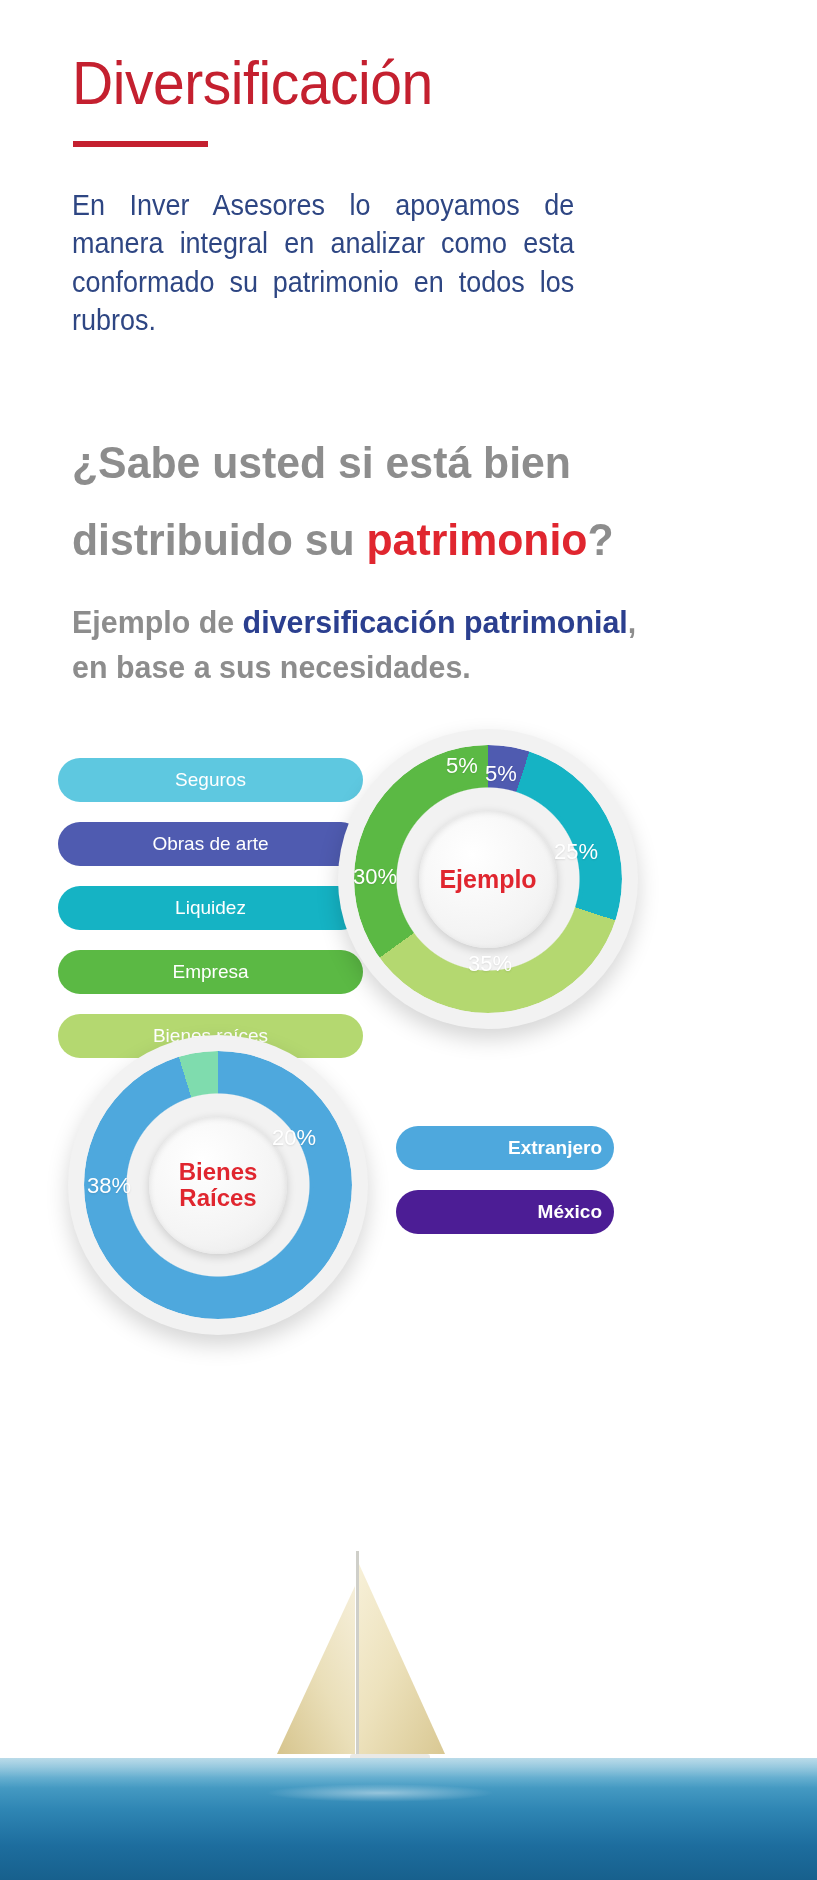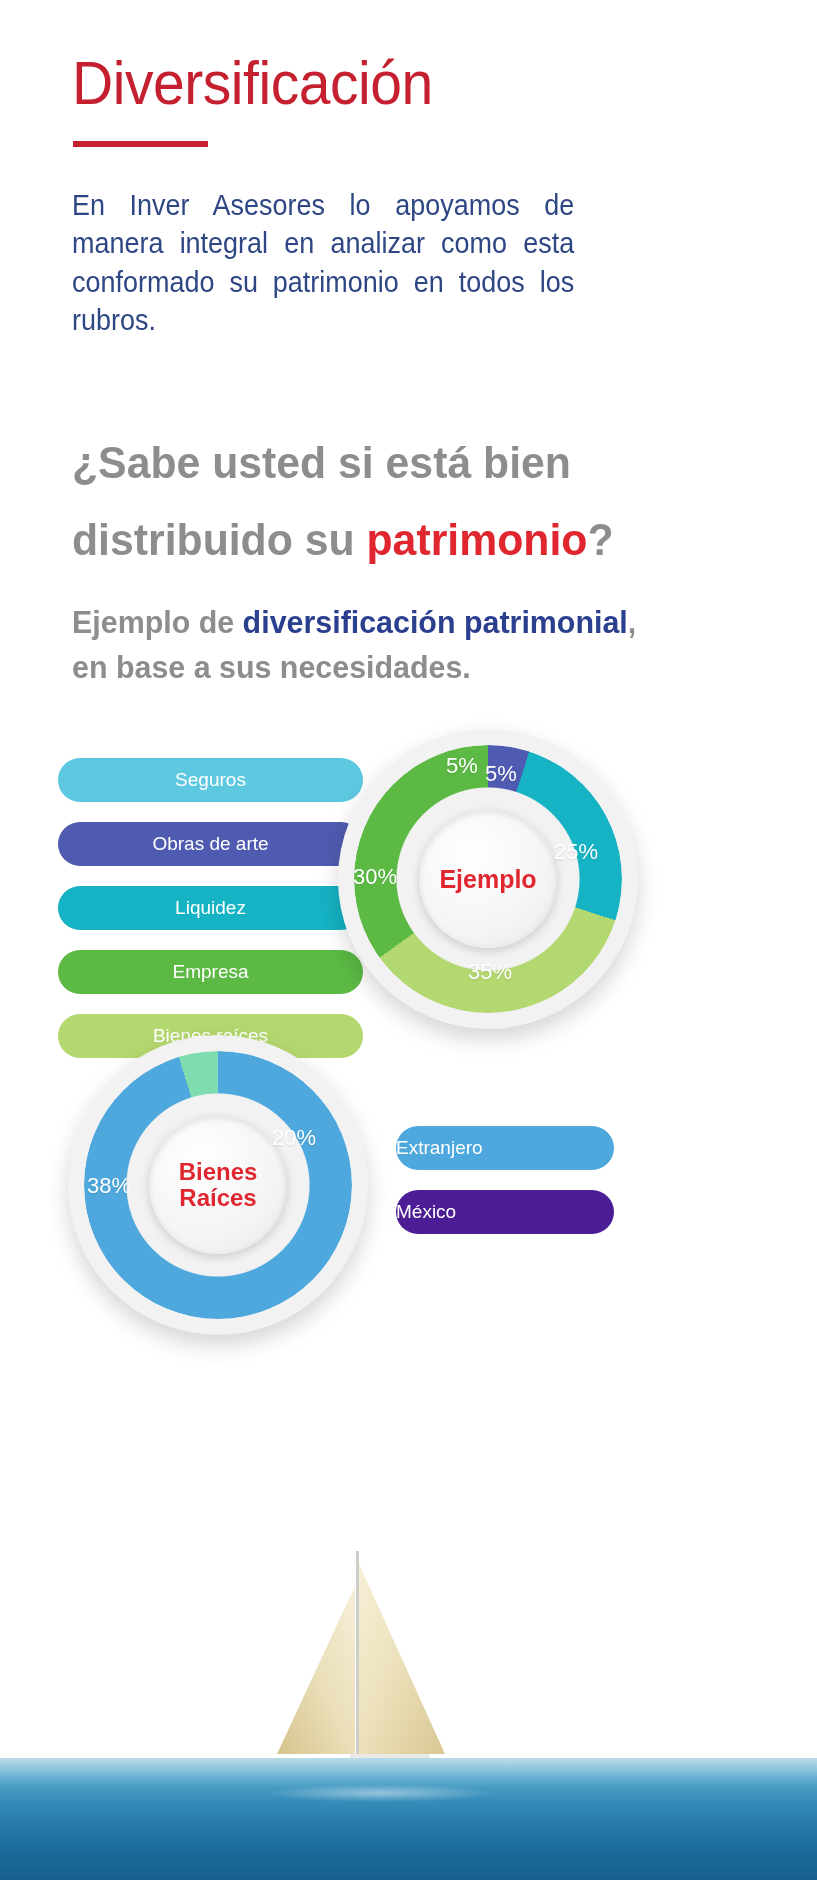--- a/index.html
+++ b/index.html
@@ -53,21 +53,21 @@
     margin-bottom:20px;
   }
   .lbar span{
     color:#ffffff;font-size:19px;font-family:"Liberation Sans",sans-serif;
     font-weight:400;white-space:nowrap;padding-right:14px;
   }
   .legend-1{left:58px;top:758px;width:305px;}
   .legend-1 .lbar span{padding-right:0;width:100%;text-align:center;}
 
   .legend-2{left:396px;top:1126px;width:218px;}
-  .legend-2 .lbar span{padding-right:0;width:100%;text-align:left;}
+  .legend-2 .lbar span{padding-right:12px;width:100%;text-align:right;font-weight:bold;}
 
   
   .donut-wrap{position:absolute;}
   .donut-ring{
     position:absolute;inset:0;border-radius:50%;
     background:#f2f2f2;
     box-shadow:0 10px 22px rgba(0,0,0,0.17);
   }
   .donut-seg{
     position:absolute;border-radius:50%;
@@ -175,21 +175,21 @@
     <div class="donut-ring"></div>
     <div class="donut-seg" id="d1seg" style="left: 16px; top: 16px; width: 268px; height: 268px; background: conic-gradient(rgb(94, 200, 224) -18deg, rgb(94, 200, 224) 0deg, rgb(79, 91, 176) 0deg, rgb(79, 91, 176) 18deg, rgb(21, 179, 196) 18deg, rgb(21, 179, 196) 108deg, rgb(180, 216, 112) 108deg, rgb(180, 216, 112) 234deg, rgb(91, 185, 68) 234deg, rgb(91, 185, 68) 342deg); border-radius: 50%; mask-image: radial-gradient(circle, transparent 0px, transparent 48%, rgb(0, 0, 0) 48.6%, rgb(0, 0, 0) 100%);">
         <div style="position: absolute; inset: 14%; border-radius: 50%; background: conic-gradient(rgb(94, 200, 224) -18deg, rgb(94, 200, 224) 0deg, rgb(79, 91, 176) 0deg, rgb(79, 91, 176) 18deg, rgb(21, 179, 196) 18deg, rgb(21, 179, 196) 108deg, rgb(180, 216, 112) 108deg, rgb(180, 216, 112) 234deg, rgb(91, 185, 68) 234deg, rgb(91, 185, 68) 342deg); opacity: 0.22; mask-image: radial-gradient(circle, transparent 0px, transparent 56%, rgb(0, 0, 0) 57%, rgb(0, 0, 0) 100%);"></div>
       </div>
     <div class="donut-hub" style="left:81px;top:81px;width:138px;height:138px;">
       <div class="hub-label" style="font-size:25px;">Ejemplo</div>
     </div>
     <div class="pct" style="left:108px;top:24px;">5%</div>
     <div class="pct" style="left:147px;top:32px;">5%</div>
     <div class="pct" style="left:216px;top:110px;">25%</div>
-    <div class="pct" style="left:130px;top:230px;">35%</div>
+    <div class="pct" style="left:130px;top:222px;">35%</div>
     <div class="pct" style="left:15px;top:135px;">30%</div>
   </div>
 
   <div class="donut-wrap" style="left:68px;top:1035px;width:300px;height:300px;">
     <div class="donut-ring"></div>
     <div class="donut-seg" id="d2seg" style="left: 16px; top: 16px; width: 268px; height: 268px; background: conic-gradient(rgb(78, 168, 221) 55deg, rgb(78, 168, 221) 343deg, rgb(127, 220, 174) 343deg, rgb(127, 220, 174) 415deg); border-radius: 50%; mask-image: radial-gradient(circle, transparent 0px, transparent 48%, rgb(0, 0, 0) 48.6%, rgb(0, 0, 0) 100%);">
         <div style="position: absolute; inset: 14%; border-radius: 50%; background: conic-gradient(rgb(78, 168, 221) 55deg, rgb(78, 168, 221) 343deg, rgb(127, 220, 174) 343deg, rgb(127, 220, 174) 415deg); opacity: 0.22; mask-image: radial-gradient(circle, transparent 0px, transparent 56%, rgb(0, 0, 0) 57%, rgb(0, 0, 0) 100%);"></div>
       </div>
     <div class="donut-hub" style="left:81px;top:81px;width:138px;height:138px;">
       <div class="hub-label" style="font-size:24px;">

